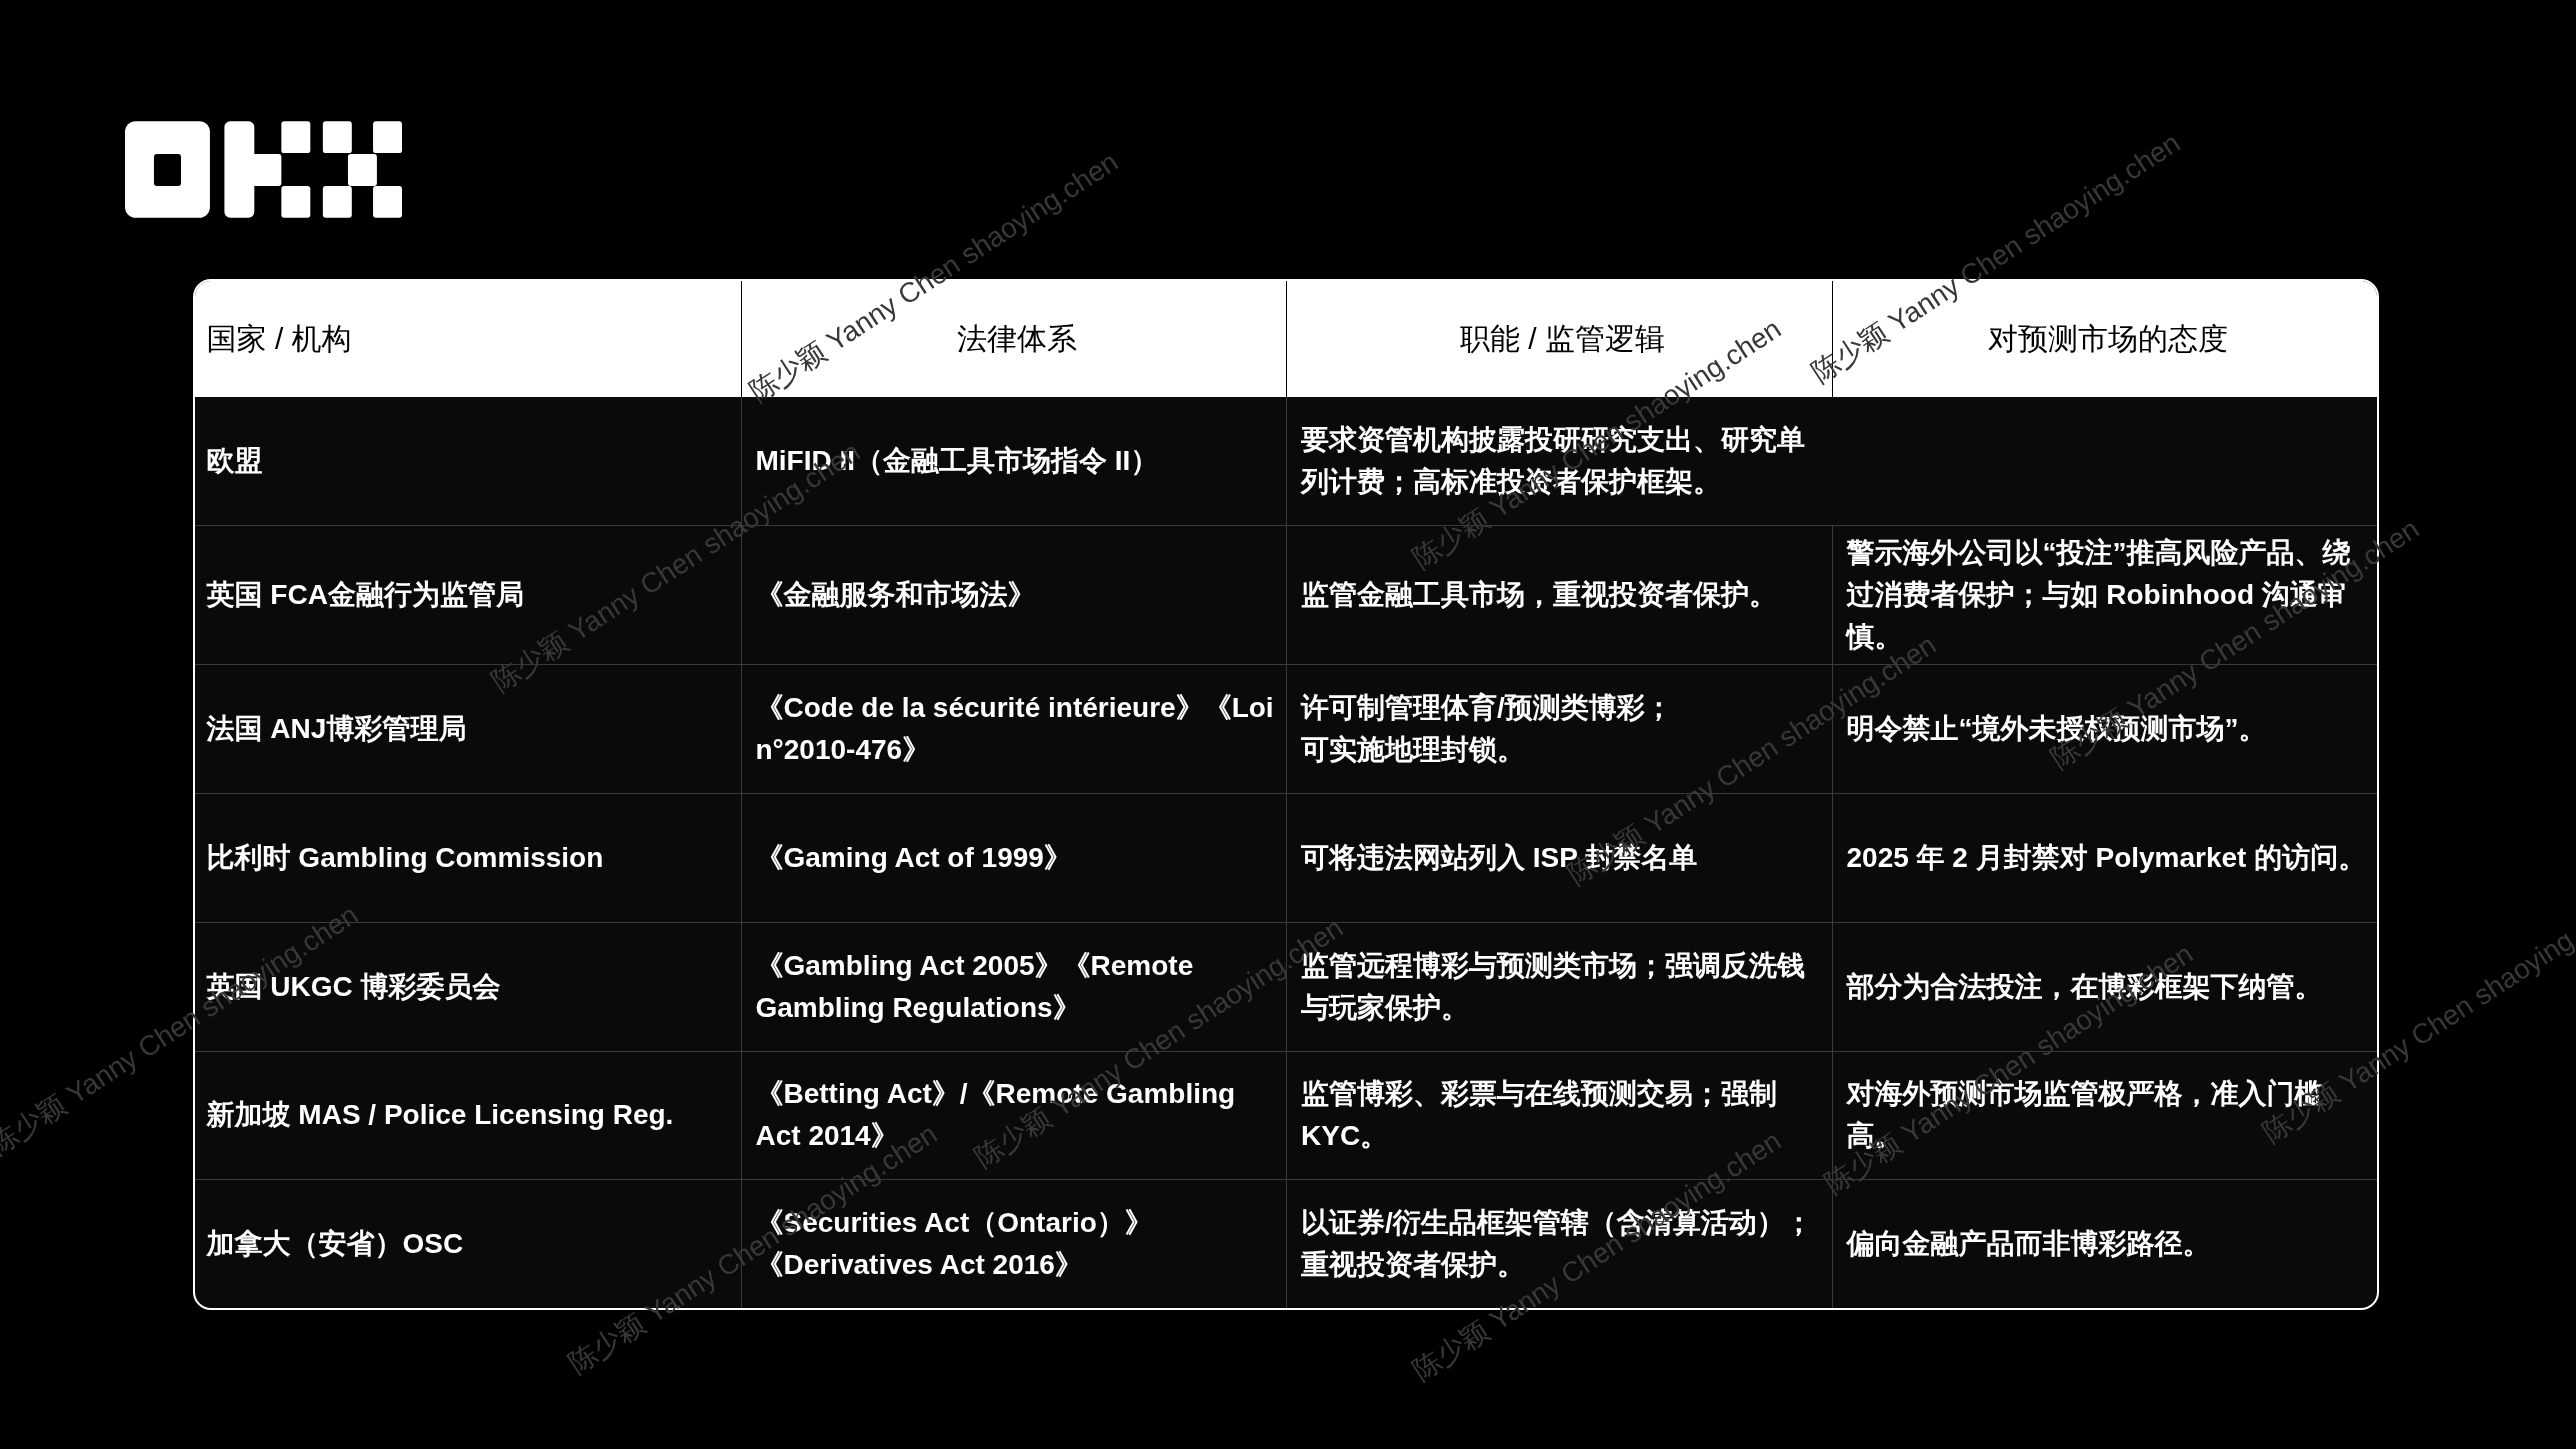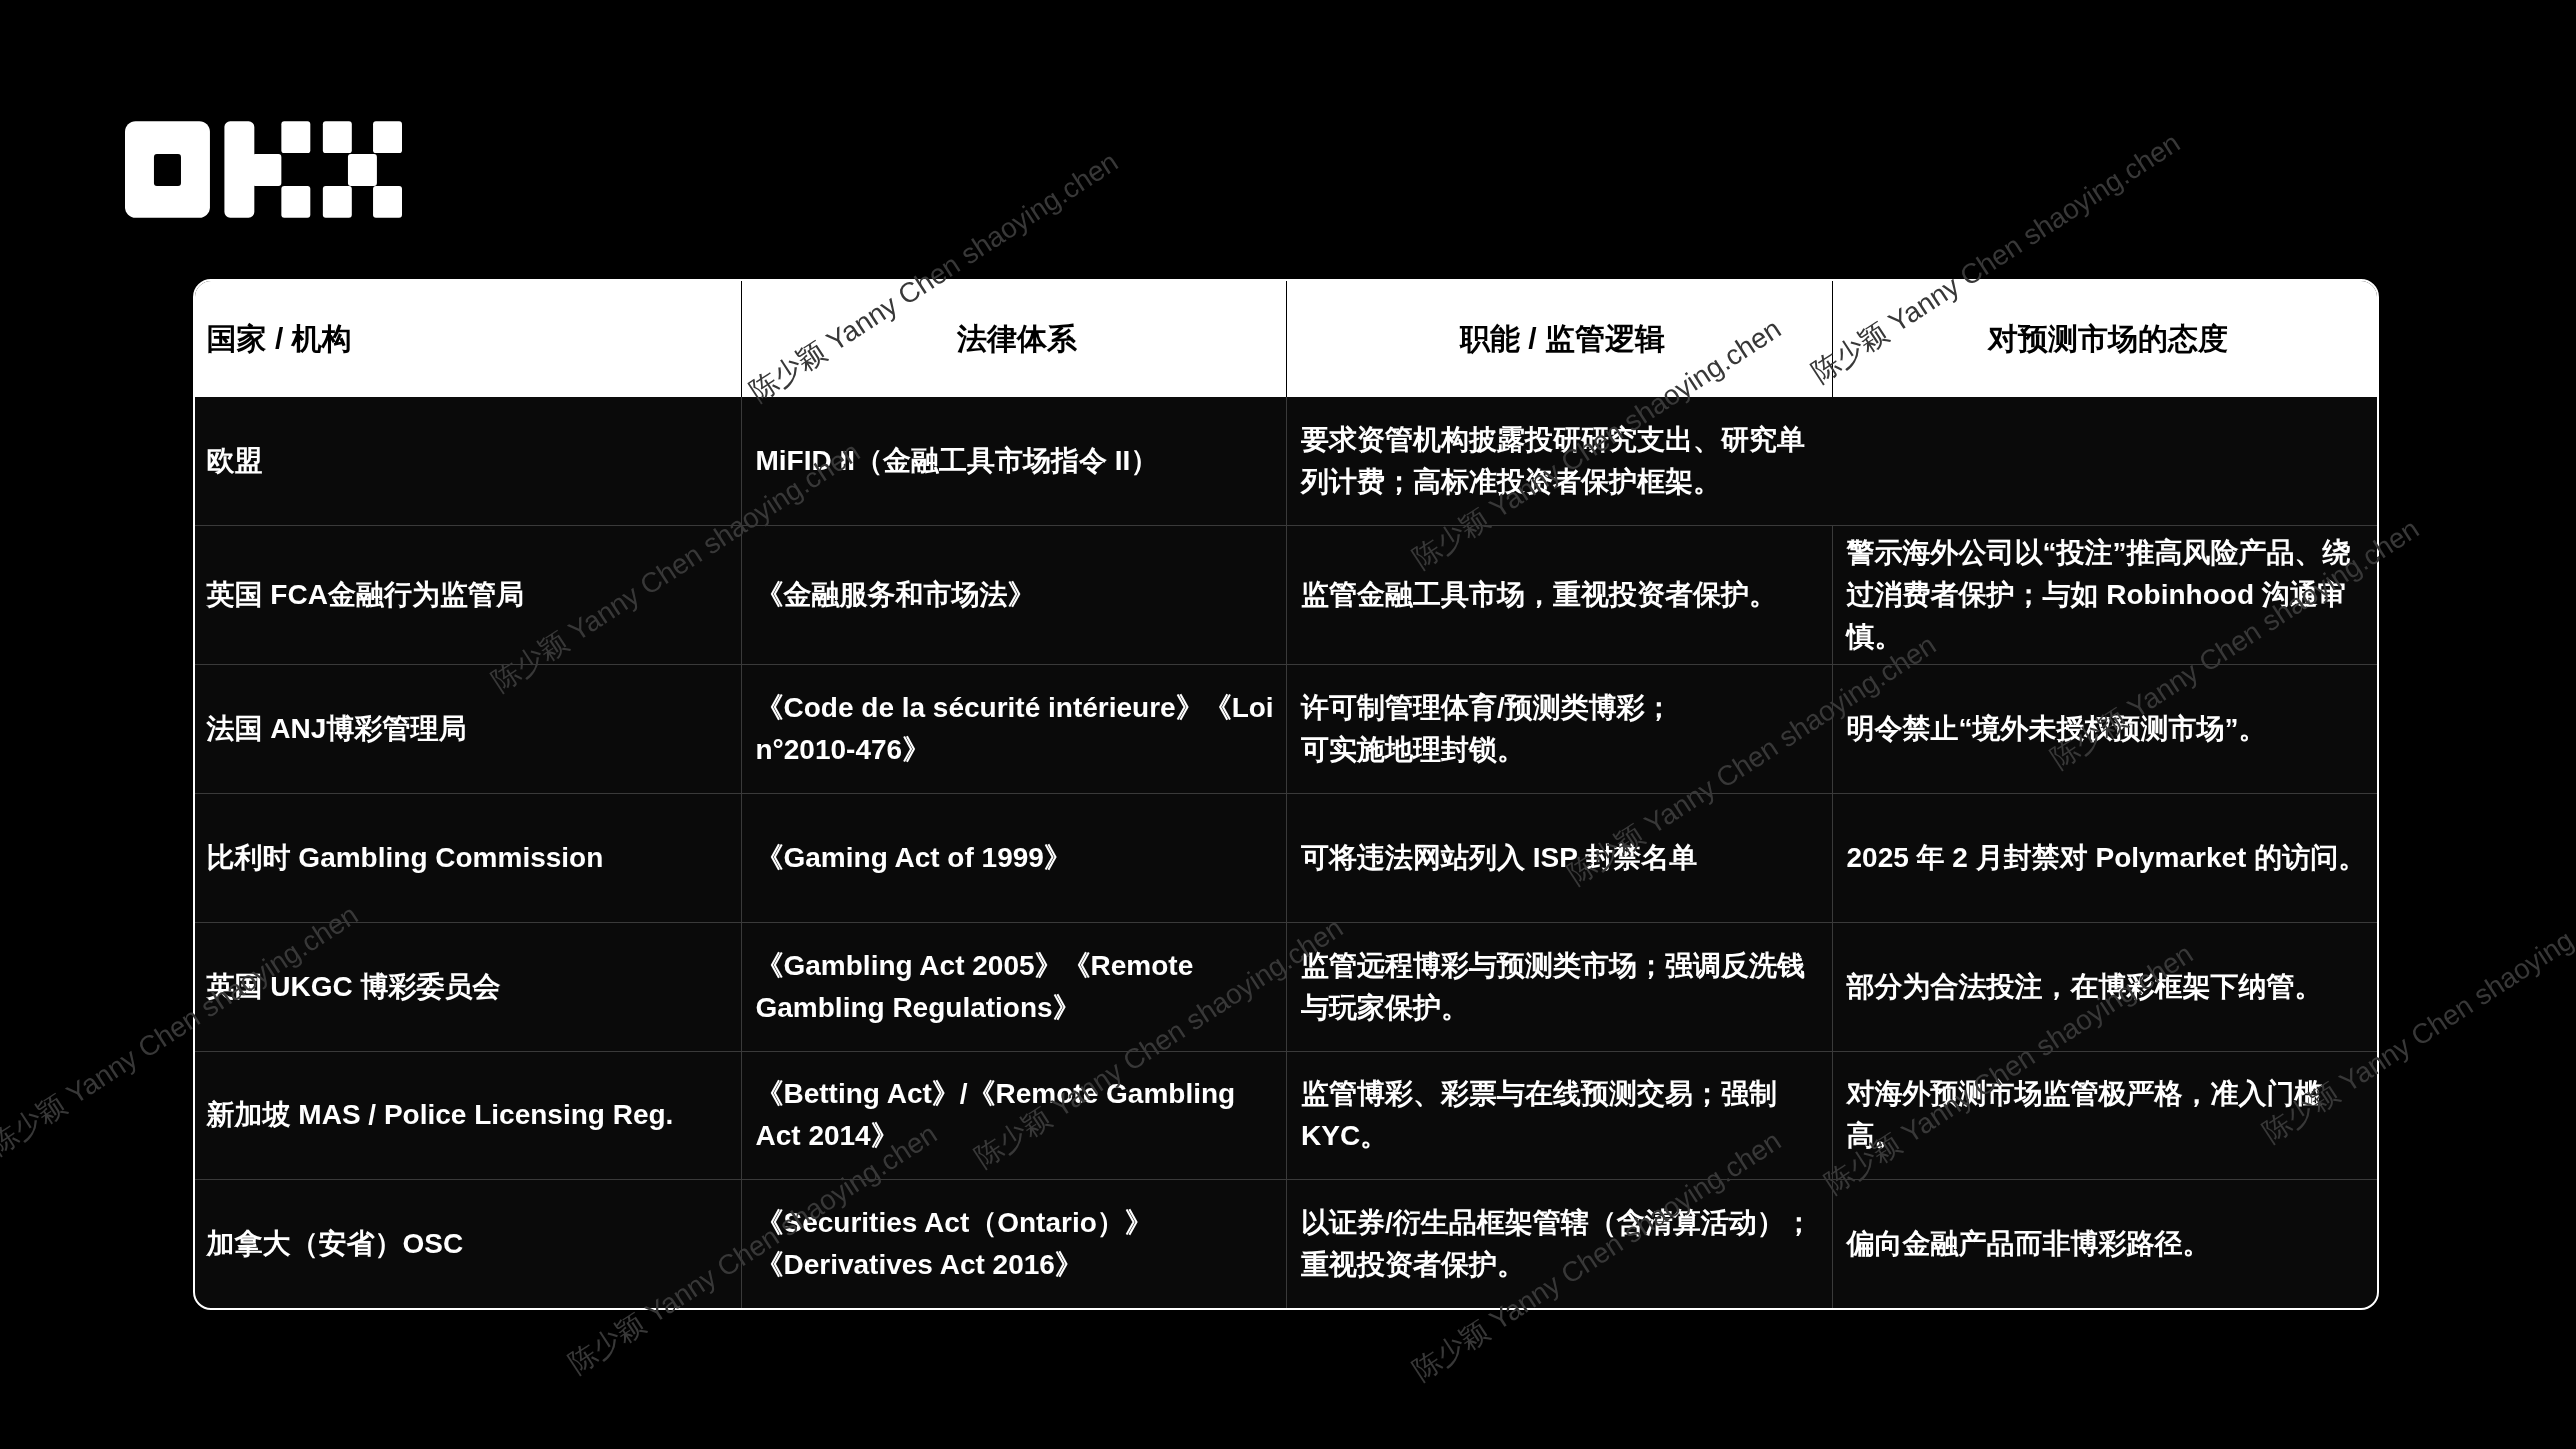--- a/index.html
+++ b/index.html
@@ -11,21 +11,21 @@
   }
   .logo{position:absolute;left:125px;top:121px;width:277px;height:97px;}
   .table{
     position:absolute;left:193px;top:279px;width:2186px;height:1031px;
     border:2.6px solid var(--border,#fff);border-radius:18px;overflow:hidden;
     background:var(--table-bg,#0a0a0a);display:flex;flex-direction:column;
     box-sizing:border-box;
   }
   .thead{
     flex:0 0 116px;background:var(--header-bg,#fff);color:var(--header-text,#000);
-    display:flex;font-size:30px;font-weight:700;
+    display:flex;font-size:30px;font-weight:400;
   }
   .tbody{flex:1;display:flex;flex-direction:column;}
   .trow{flex:1;display:flex;border-top:1.9px solid var(--grid-line,#3a3a3a);}
   .tbody .trow:first-child{border-top:none;}
   .cell{
     width:25%;display:flex;align-items:center;box-sizing:border-box;
     padding:6.4px 7.7px 6.4px 14px;
   }
   .cell + .cell{border-left:1.9px solid var(--grid-line,#3a3a3a);}
   .thead .cell + .cell{border-left-color:#000;}

